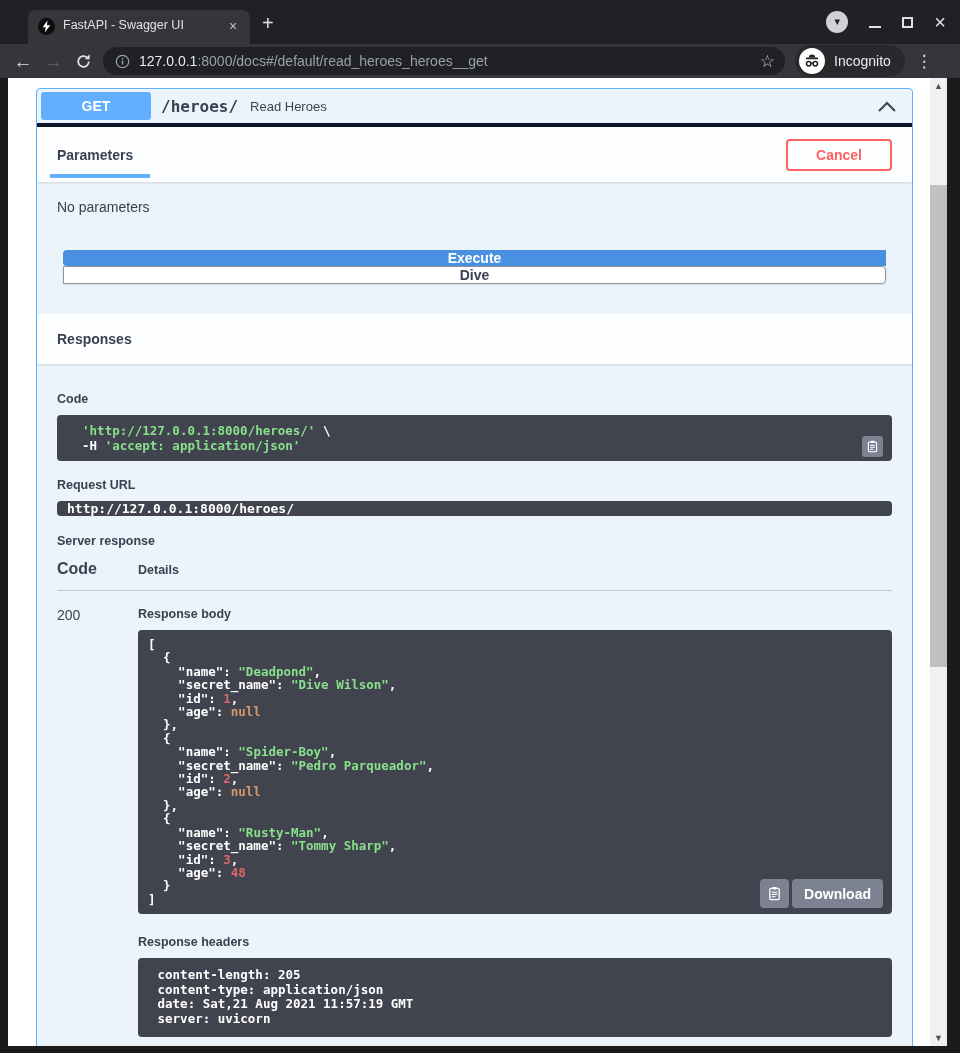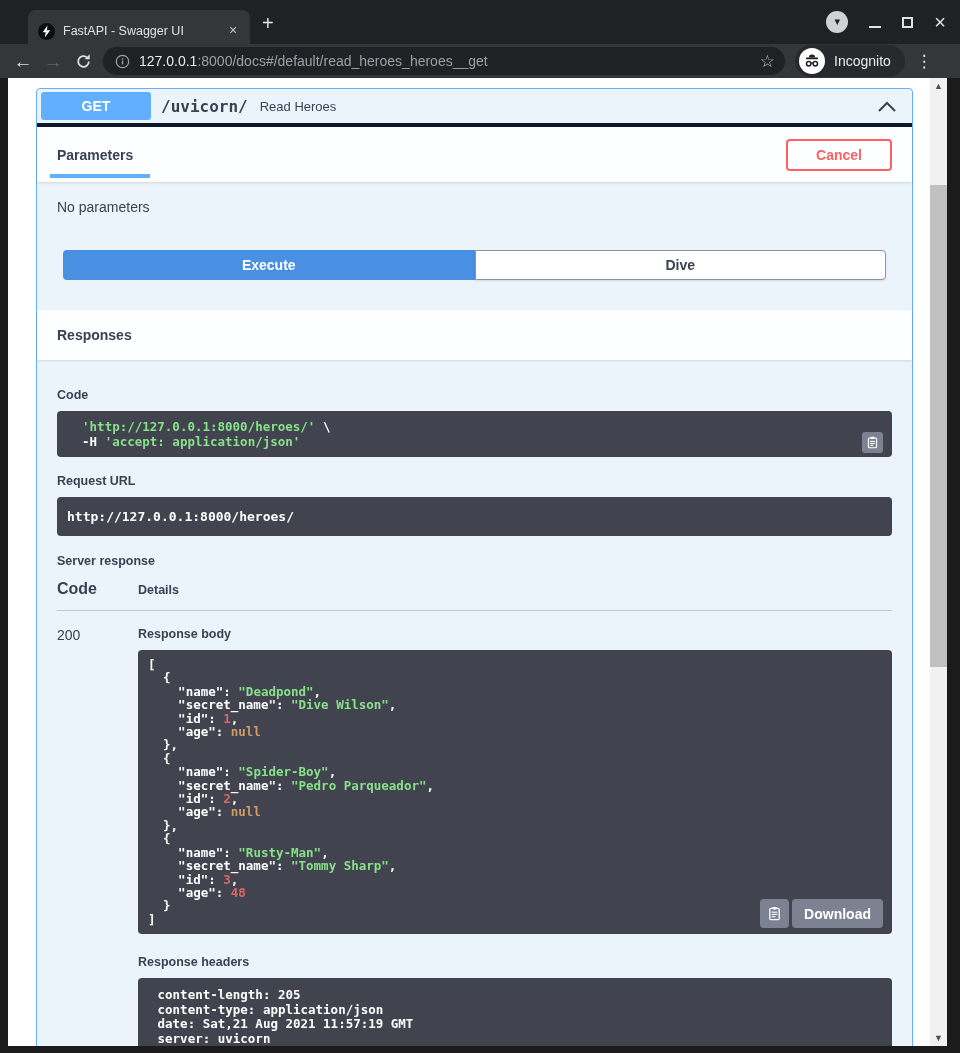--- a/index.html
+++ b/index.html
@@ -3,21 +3,21 @@
 <meta charset="utf-8">
 <style>
   * { margin:0; padding:0; box-sizing:border-box; }
   html,body { width:960px; height:1053px; }
   body { font-family:"Liberation Sans", sans-serif; background:#1b1b1b; overflow:hidden; }
   .window { position:relative; width:960px; height:1053px; background:#1b1b1b; }
 
   
   .titlebar { position:absolute; top:0; left:0; width:960px; height:44px; background:#202124; }
   .tab { position:absolute; left:28px; bottom:0; width:222px; height:34px; background:#35363a;
-         border-radius:8px 8px 0 0; display:flex; align-items:center; padding:8px 8px 0 10px; }
+         border-radius:8px 8px 0 0; display:flex; padding:8px 8px 0 10px; }
   .favicon { width:17px; height:17px; flex:0 0 auto; }
   .tab-title { color:#dee1e6; font-size:12.5px; margin-left:8px; flex:1 1 auto; white-space:nowrap;
                overflow:hidden; }
   .tab-close { color:#c0c3c7; font-size:14px; width:18px; height:18px; line-height:17px; text-align:center;
                border-radius:50%; cursor:default; }
   .newtab { position:absolute; left:262px; top:13px; color:#dee1e6; font-size:20px; line-height:20px; }
   .win-controls { position:absolute; right:0; top:0; height:44px; display:flex; align-items:center; gap:21px;
                   padding-right:14px; }
   .tabsearch { width:22px; height:22px; border-radius:50%; background:#cfd1d5; color:#202124;
                font-size:11px; text-align:center; line-height:21px; }
@@ -61,35 +61,35 @@
   .section-header { background:rgba(255,255,255,.85); padding:0 20px; display:flex; align-items:center;
                     box-shadow:0 1px 2px rgba(0,0,0,.12); position:relative; }
   .params-header { height:55px; }
   .tab-item { position:relative; height:55px; display:flex; align-items:center; }
   .tab-item h4 { font-size:14px; color:#3b4151; font-weight:bold; }
   .tab-underline { position:absolute; bottom:4px; left:-7px; width:100px; height:4px; background:#61affe; }
   .spacer { flex:1 1 auto; }
   .cancel-btn { border:2px solid #ff6060; color:#ff6060; background:transparent; font-weight:bold;
                 font-size:14px; border-radius:4px; padding:6px 28px; }
   .params-body { padding:17px 20px 34px; font-size:14px; color:#3b4151; }
-  .execute-row { display:flex; padding:1px 26px 30px; }
+  .execute-row { display:flex; padding:1px 26px 30px;flex-direction:column; }
   .execute-btn { flex:1 1 50%; background:#4990e2; color:#fff; border:none; font-weight:bold; font-size:14px;
                  height:30px; border-radius:4px 0 0 4px; }
   .clear-btn { flex:1 1 50%; background:#fff; color:#3b4151; border:1px solid #8f939b; font-weight:bold;
                font-size:14px; height:30px; border-radius:0 4px 4px 0; box-shadow:0 1px 2px rgba(0,0,0,.1); }
   .responses-header { height:50px; }
   .responses-header h4 { font-size:14px; color:#3b4151; font-weight:bold; }
 
   .responses-inner { padding:28px 20px 20px; }
   .blk-label { font-size:12.5px; font-weight:bold; color:#3b4151; margin-bottom:9px; }
   .codeblock { background:#41444e; border-radius:4px; color:#fff;
                font-family:"DejaVu Sans Mono", monospace; position:relative; }
   .code-line { white-space:pre; }
   .curl-block { padding:8px 10px; font-size:12.5px; line-height:15px; margin-bottom:17px; }
-  .url-block { padding:12px 10px; font-size:13px; line-height:15px; margin-bottom:18px; }
+  .url-block { padding:0 10px; font-size:13px; line-height:15px; margin-bottom:18px; }
   .resp-headers-block { padding:10px 12px; font-size:12.5px; line-height:14.6px; }
   .json-block { padding:8px 10px; font-size:12.5px; line-height:13.4px; margin-bottom:21px; }
   .tok-k { color:#ffffff; font-weight:bold; }
   .tok-p { color:#ffffff; font-weight:bold; }
   .tok-g { color:#89e08b; font-weight:bold; }
   .tok-n { color:#d96868; font-weight:bold; }
   .tok-u { color:#d19a66; font-weight:bold; }
 
   .copy-btn-sm { position:absolute; right:9px; bottom:4px; width:21px; height:21px; background:#7d8293;
                  border:none; border-radius:3px; display:flex; align-items:center; justify-content:center; }
@@ -170,21 +170,21 @@
     </div>
     <span class="menu-dots">⋮</span>
   </div>
 
   <div class="page">
     <div class="content">
       <div class="opblock">
 
         <div class="summary">
           <span class="method-badge">GET</span>
-          <span class="op-path">/uvicorn/</span>
+          <span class="op-path">/heroes/</span>
           <span class="op-desc">Read Heroes</span>
           <svg class="chevron" viewBox="0 0 22 16">
             <path d="M3 13 L11 5 L19 13" stroke="#3b4151" stroke-width="2" fill="none"></path>
           </svg>
         </div>
 
         <div class="section-header params-header">
           <div class="tab-item">
             <h4>Parameters</h4>
             <span class="tab-underline"></span>

